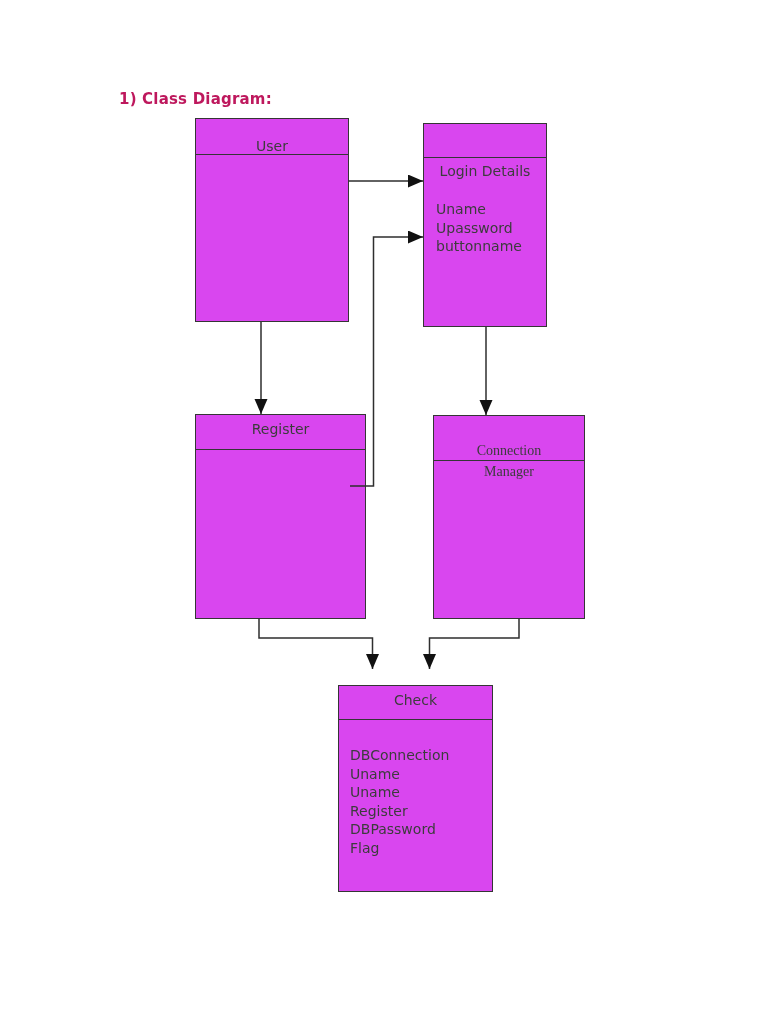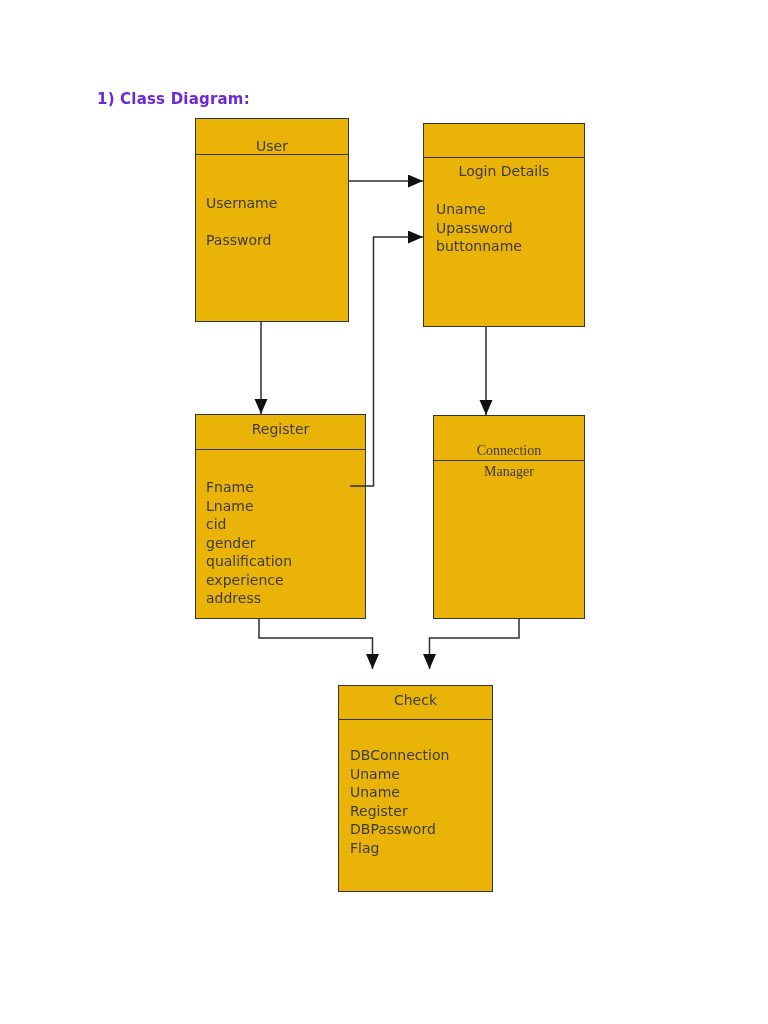--- a/index.html
+++ b/index.html
@@ -4,28 +4,28 @@
 <style>
   html,body { margin:0; padding:0; }
   body {
     width:768px; height:1024px;
     background:#ffffff;
     font-family:"DejaVu Sans","Liberation Sans",sans-serif;
     position:relative;
     overflow:hidden;
   }
   .heading {
-    position:absolute; left:97px; top:90px;
-    font-size:15px; font-weight:bold; color:#6d28d9;
+    position:absolute; left:119px; top:90px;
+    font-size:15px; font-weight:bold; color:#be185d;
     letter-spacing:0.2px;
   }
   .class-box {
     position:absolute;
     border:1.5px solid #353535;
-    background:#eab308;
+    background:#d946ef;
     box-sizing:border-box;
     color:#3c3c3c;
     font-size:14px;
   }
   .box-title {
     position:absolute; left:0; right:0;
     text-align:center; line-height:16px; height:16px;
     white-space:nowrap;
   }
   .box-divider {
@@ -44,48 +44,35 @@
   }
 </style>
 </head>
 <body>
 
 <div class="heading">1) Class Diagram:</div>
 
 <div class="class-box" style="left:195px; top:118px; width:154px; height:204px;">
   <div class="box-title" style="top:19px">User</div>
   <div class="box-divider" style="top:35px"></div>
-  <div class="box-attrs attrs-wide" style="left:10px; top:76px;">
-    <div class="attr">Username</div>
-    <div class="attr">Password</div>
-  </div>
 </div>
 
-<div class="class-box" style="left:423px; top:123px; width:162px; height:204px;">
+<div class="class-box" style="left:423px; top:123px; width:124px; height:204px;">
   <div class="box-divider" style="top:32.5px"></div>
   <div class="box-title" style="top:39px">Login Details</div>
   <div class="box-attrs" style="left:12px; top:76px;">
     <div class="attr">Uname</div>
     <div class="attr">Upassword</div>
     <div class="attr">buttonname</div>
   </div>
 </div>
 
 <div class="class-box" style="left:195px; top:414px; width:171px; height:205px;">
   <div class="box-title" style="top:6px">Register</div>
   <div class="box-divider" style="top:34px"></div>
-  <div class="box-attrs" style="left:10px; top:63px;">
-    <div class="attr">Fname</div>
-    <div class="attr">Lname</div>
-    <div class="attr">cid</div>
-    <div class="attr">gender</div>
-    <div class="attr">qualification</div>
-    <div class="attr">experience</div>
-    <div class="attr">address</div>
-  </div>
 </div>
 
 <div class="class-box" style="left:433px; top:415px; width:152px; height:204px;font-family:Liberation Serif, serif;">
   <div class="box-title" style="top:27px">Connection</div>
   <div class="box-divider" style="top:43.5px"></div>
   <div class="box-title" style="top:48px">Manager</div>
 </div>
 
 <div class="class-box" style="left:338px; top:669px; width:155px; height:207px;margin-top:16px;">
   <div class="box-title" style="top:6px">Check</div>

